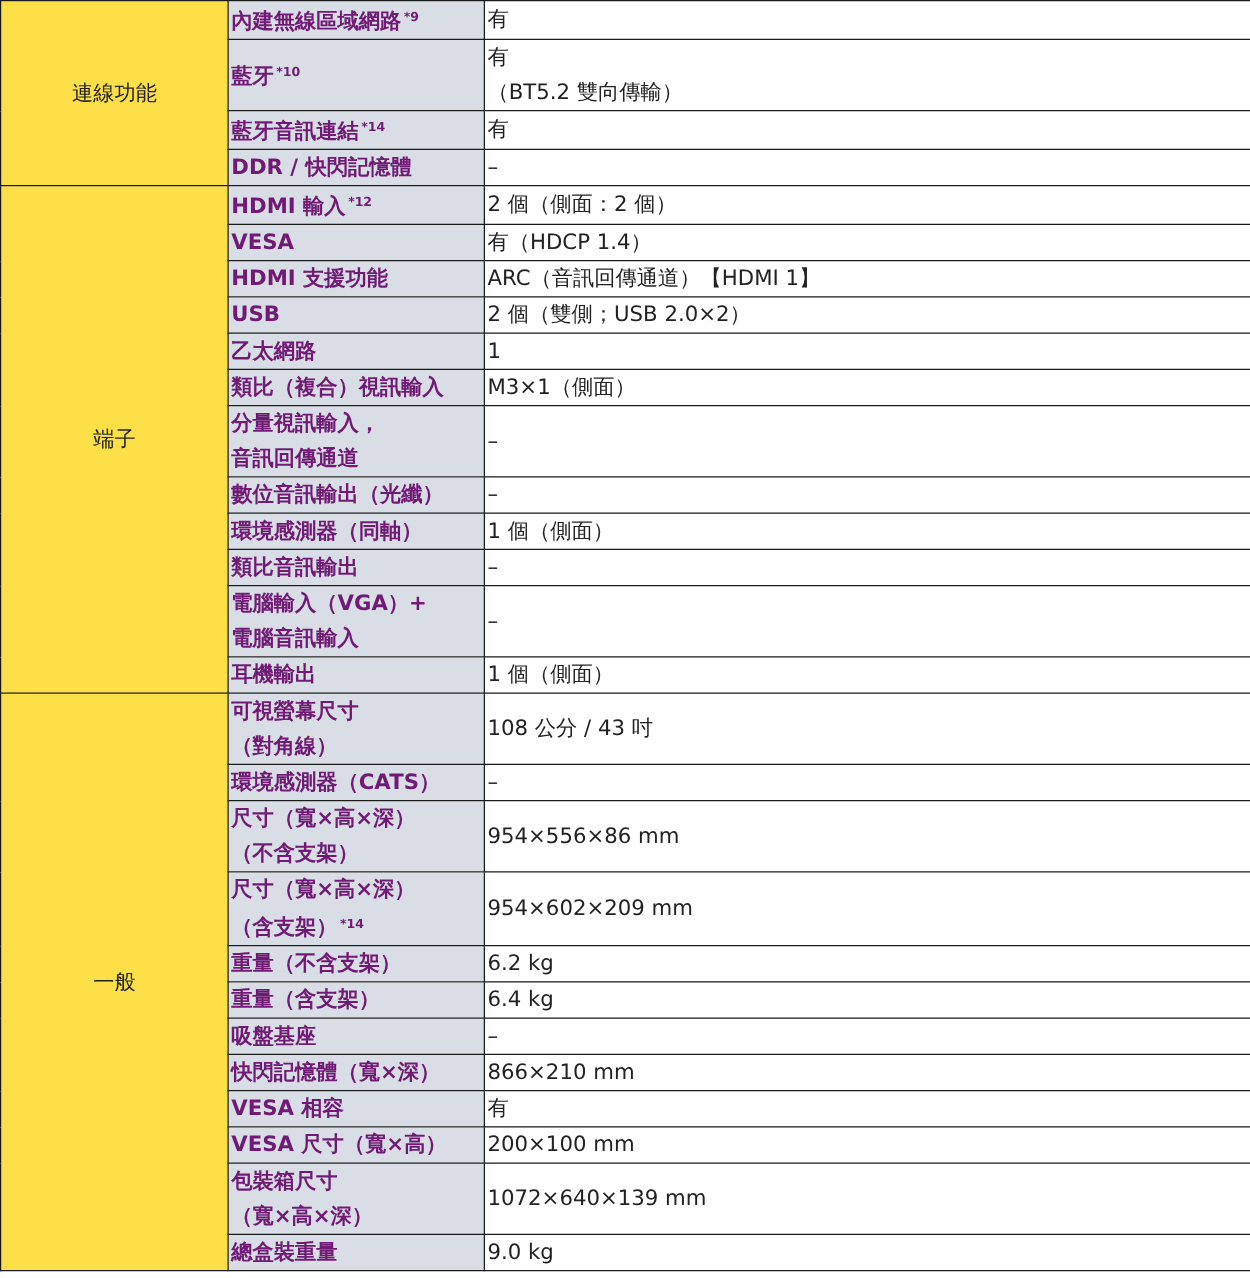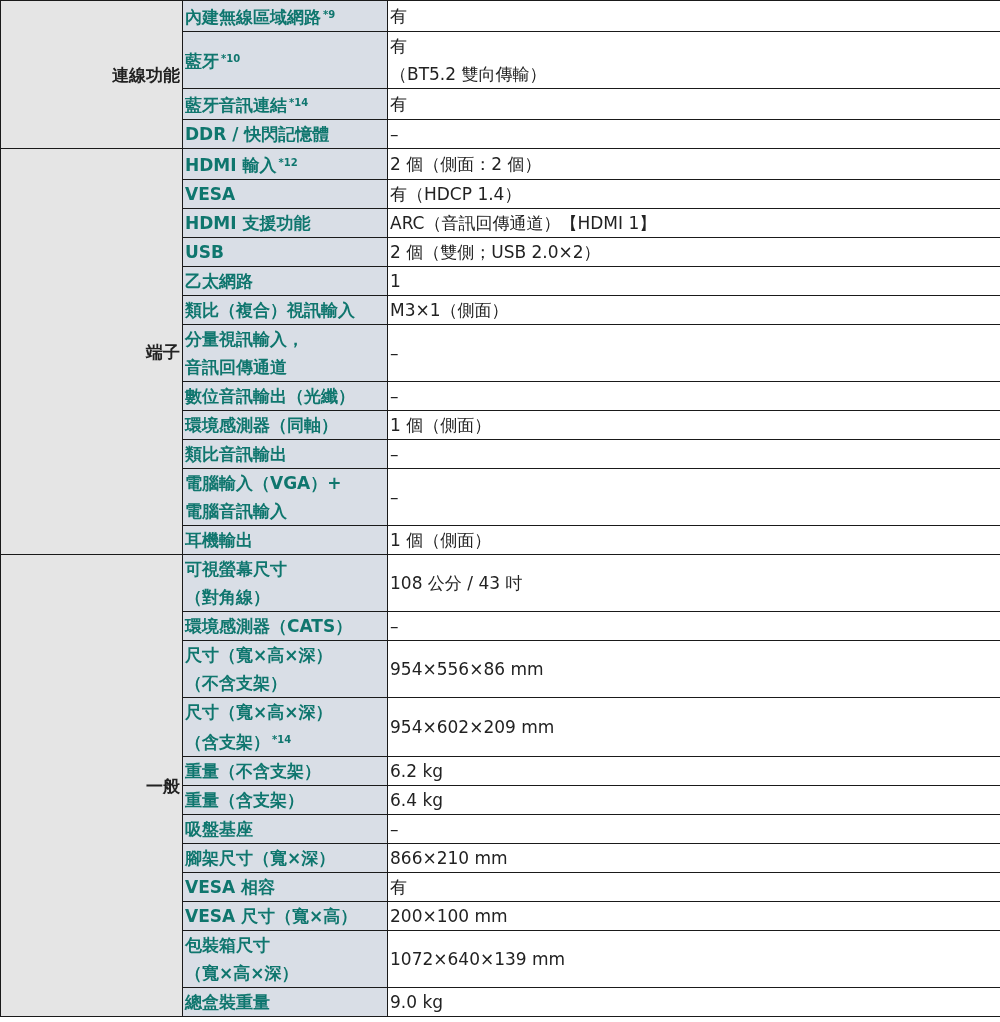--- a/index.html
+++ b/index.html
@@ -13,30 +13,30 @@
   table.spec td {
     border: 1.5px solid #1a1a1a;
     padding: 0 2px;
     vertical-align: middle;
     line-height: 28px;
     font-size: 17px;
     white-space: nowrap;
     overflow: hidden;
   }
   td.group {
-    background: #e5e5e5;
-    text-align: right;
+    background: #fde047;
+    text-align: center;
     font-size: 17px;
-    font-weight: bold;
+    font-weight: normal;
     color: #222;
   }
   td.label {
     background: #d9dee6;
     font-weight: bold;
-    color: #0f766e;
+    color: #701a75;
     padding-left: 3px;
   }
   td.value {
     background: #ffffff;
     font-weight: normal;
     color: #222;
     padding-left: 3px;
   }
   .ml { white-space: normal; line-height: 28px; }
   sup.fn { font-size: 10px; font-weight: bold; vertical-align: 5px; margin-left: 2px; }
@@ -167,21 +167,21 @@
     </tr>
     <tr class="h29">
       <td class="label">重量（含支架）</td>
       <td class="value">6.4 kg</td>
     </tr>
     <tr class="h29">
       <td class="label">吸盤基座</td>
       <td class="value">–</td>
     </tr>
     <tr class="h29">
-      <td class="label">腳架尺寸（寬×深）</td>
+      <td class="label">快閃記憶體（寬×深）</td>
       <td class="value">866×210 mm</td>
     </tr>
     <tr class="h29">
       <td class="label">VESA 相容</td>
       <td class="value">有</td>
     </tr>
     <tr class="h29">
       <td class="label">VESA 尺寸（寬×高）</td>
       <td class="value">200×100 mm</td>
     </tr>

